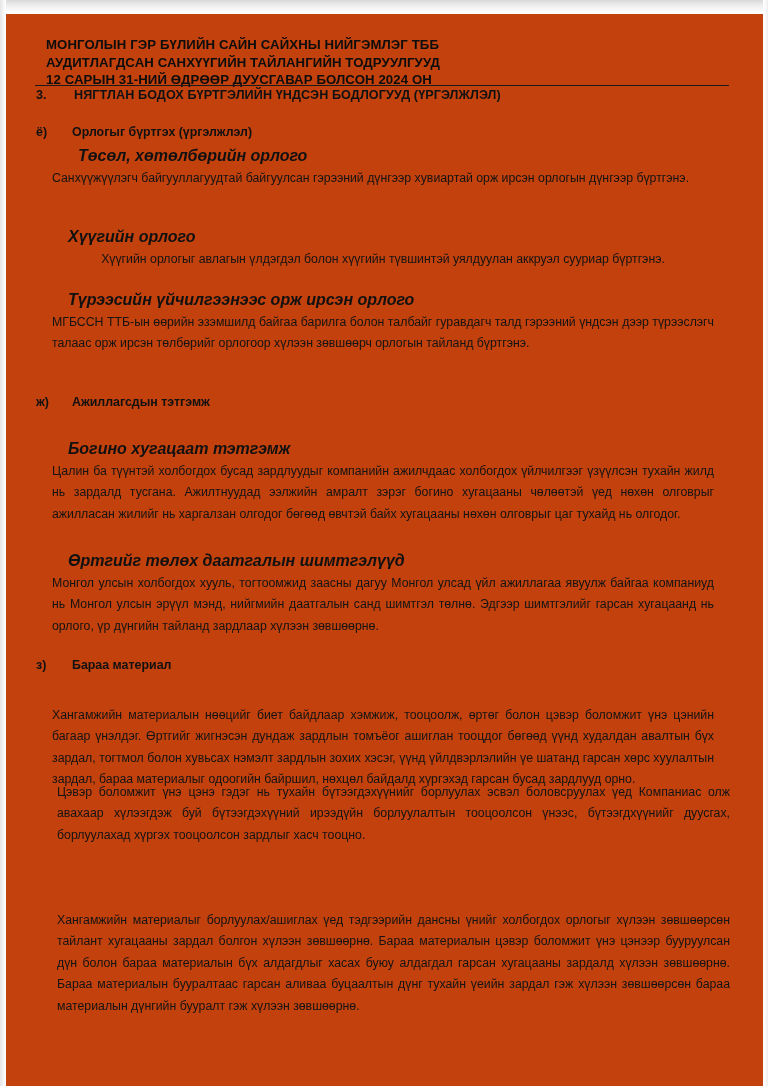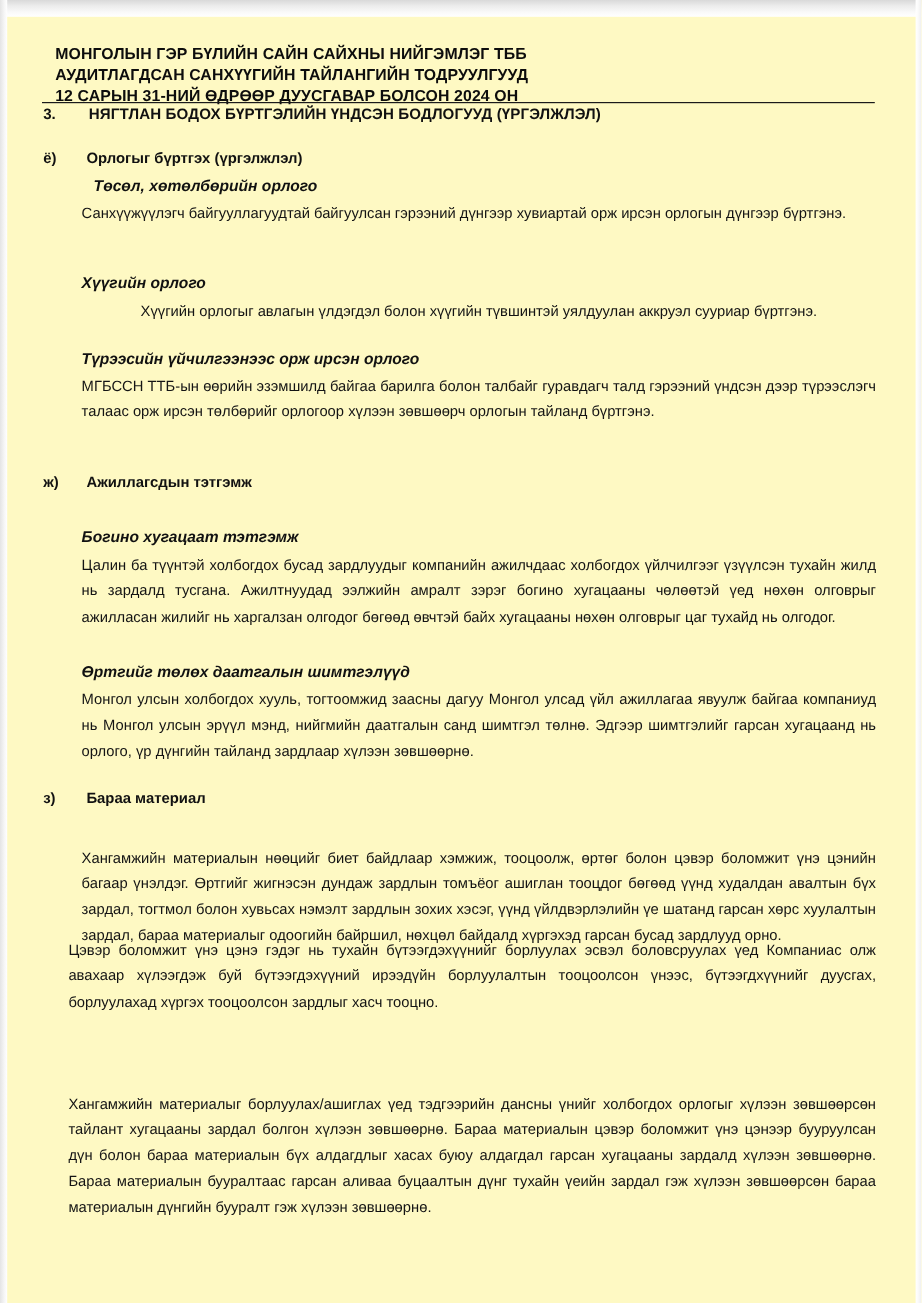--- a/index.html
+++ b/index.html
@@ -8,21 +8,21 @@
     background: #ffffff;
   }
   body {
     font-family: "Liberation Sans", "DejaVu Sans", sans-serif;
     color: #111111;
   }
   .page {
     position: relative;
     width: 768px;
     height: 1086px;
-    background: #fef9c3;
+    background: #c2410c;
     overflow: hidden;
     box-sizing: border-box;
   }
   
   .scan-edge-top {
     position: absolute;
     top: 0; left: 0; right: 0;
     height: 14px;
     background: linear-gradient(to bottom, #d9d9d9 0%, #ececec 35%, #fafafa 75%, #ffffff 100%);
     pointer-events: none;
@@ -108,29 +108,29 @@
   .lettered .label {
     font-size: 12.4px;
     font-weight: bold;
   }
 
   
   .subhead {
     position: absolute;
     left: 68px;
     width: 662px;
-    font-size: 13px;
+    font-size: 16px;
     font-weight: bold;
     font-style: italic;
   }
 
   
   .para {
     position: absolute;
-    left: 68px;
+    left: 52px;
     width: 662px;
     font-size: 12.3px;
     line-height: 21.4px;
     text-align: justify;
     text-justify: inter-word;
     color: #141414;
   }
   .para.nojust { text-align: center; }
   .para.wide { left: 57px; width: 673px; }
 </style>

